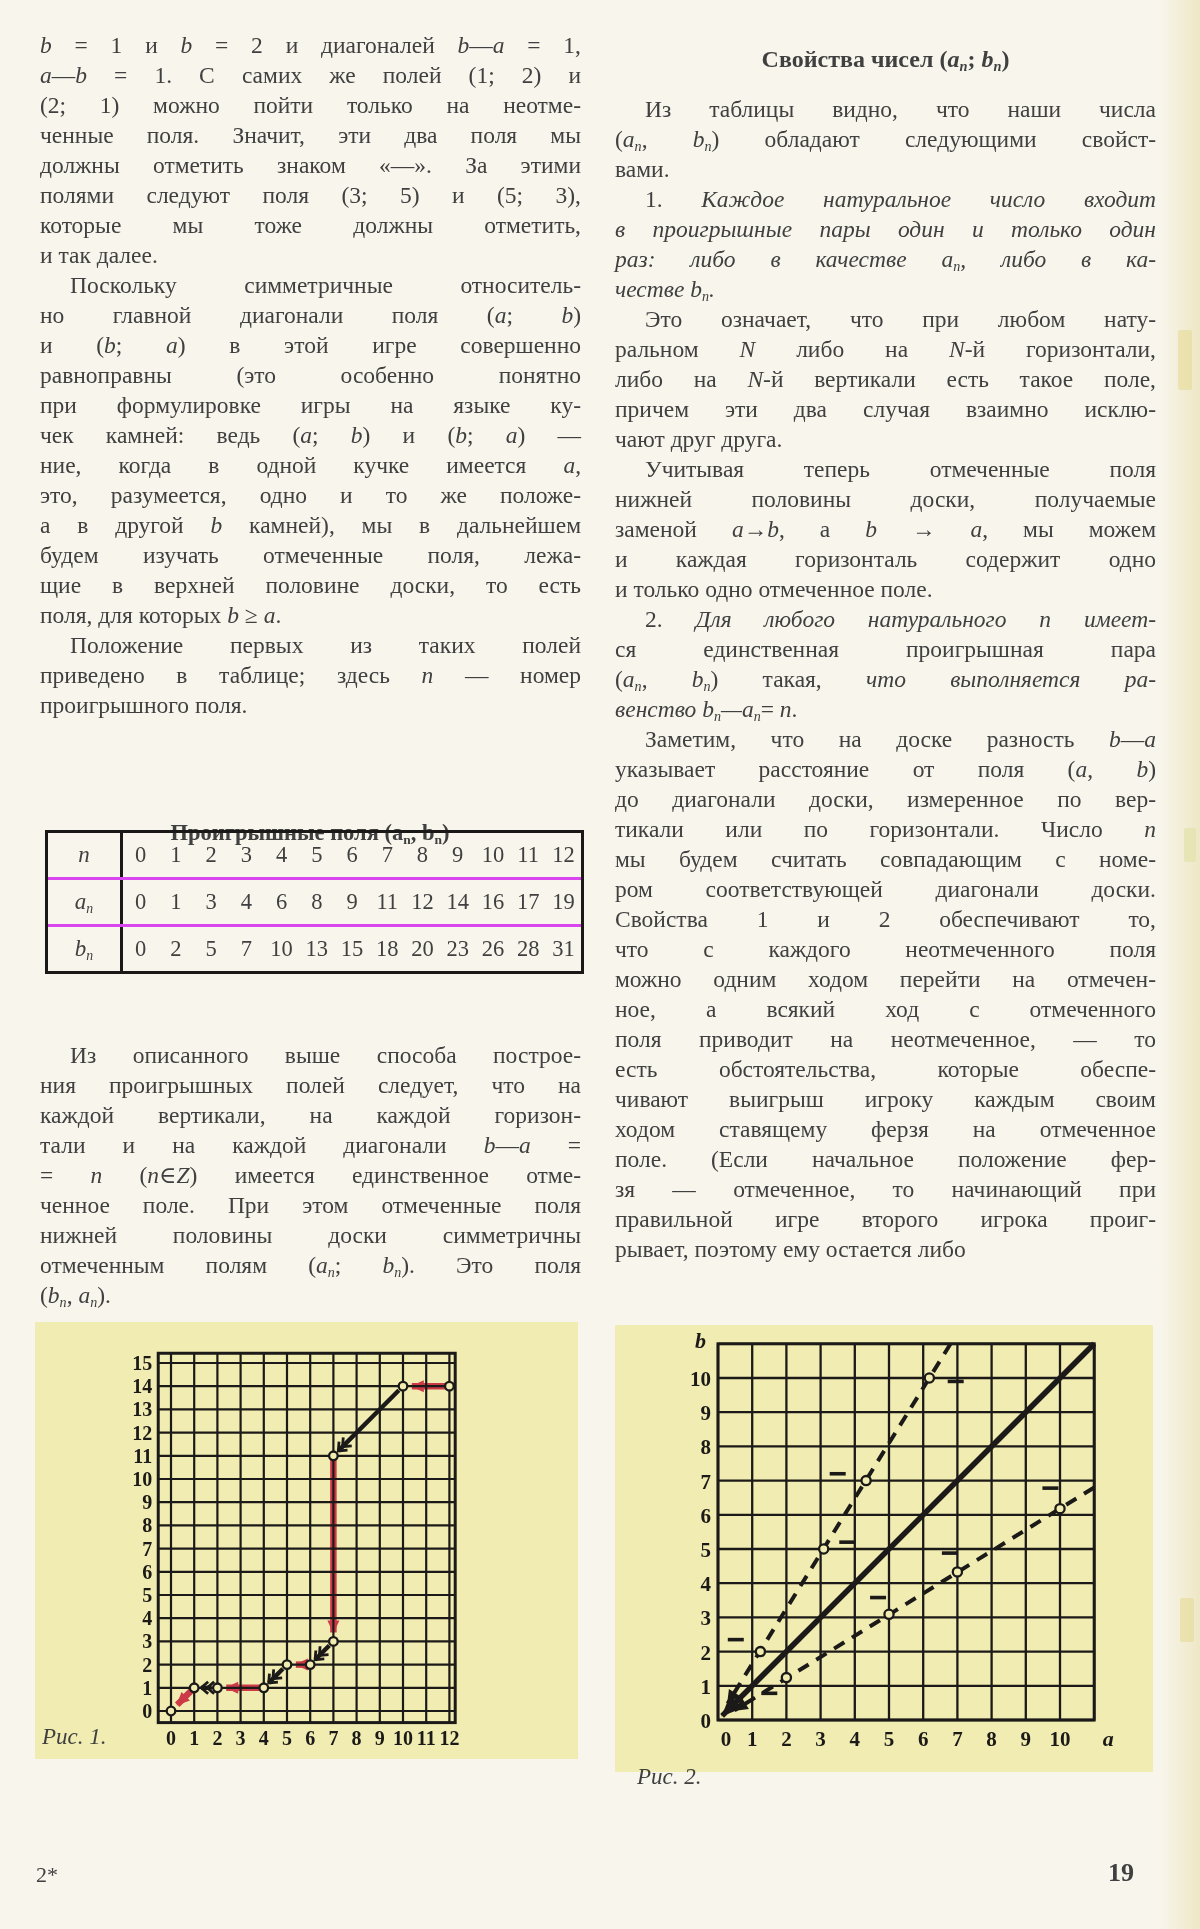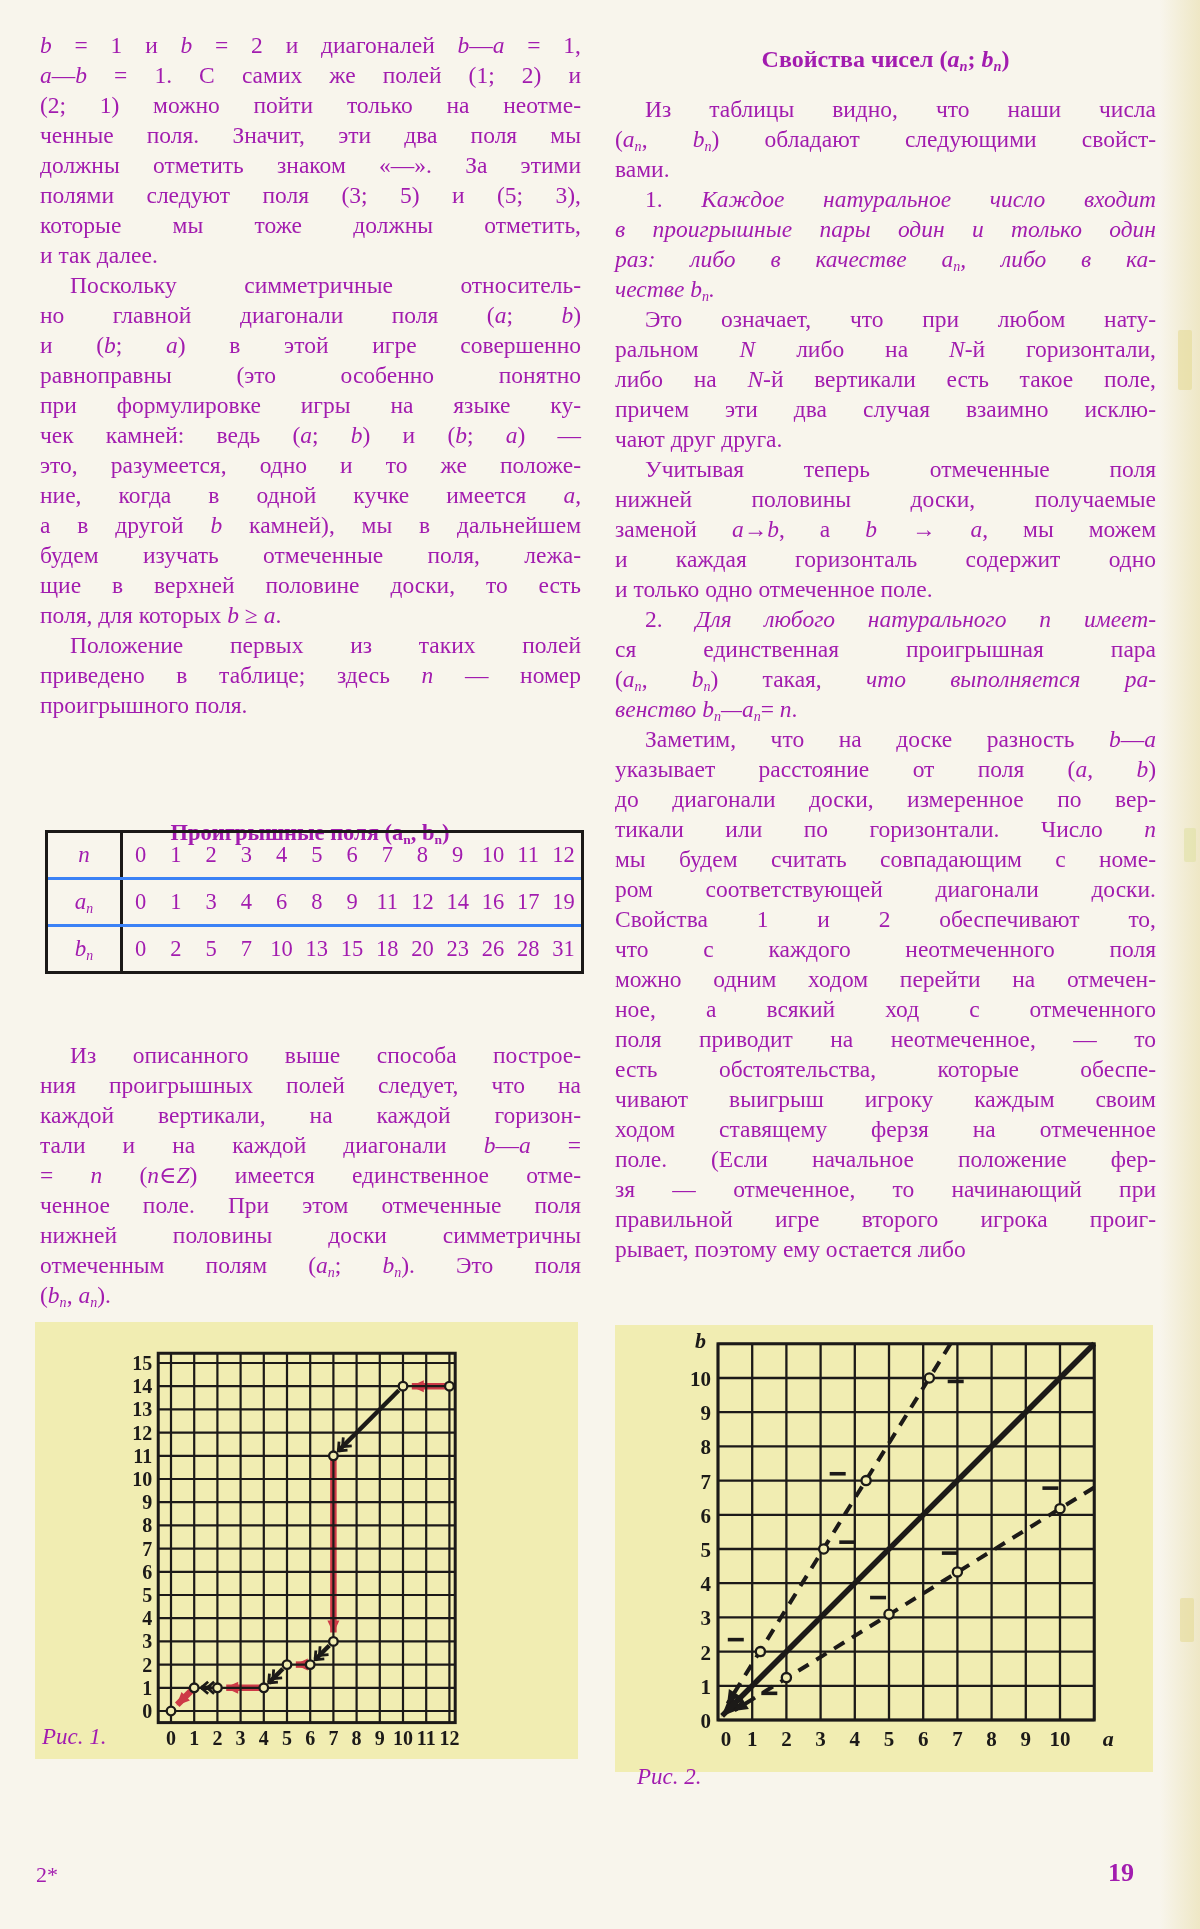--- a/index.html
+++ b/index.html
@@ -1,29 +1,29 @@
 <!DOCTYPE html>
 <html><head>
 <meta charset="utf-8">
 <style>
   html,body{margin:0;padding:0;background:#e8e4da;}
   .page{position:relative;width:1200px;height:1929px;background:#f8f5ec;
-        font-family:"Liberation Serif","DejaVu Serif",serif;color:#a21caf;overflow:hidden;}
+        font-family:"Liberation Serif","DejaVu Serif",serif;color:#404040;overflow:hidden;}
   .col{position:absolute;width:541px;}
   .tline{height:30px;line-height:30px;font-size:23.5px;text-align:justify;text-align-last:justify;
          white-space:nowrap;overflow:visible;}
   .tline.last{text-align-last:auto;}
   .tline.indent{text-indent:30px;}
   sub{font-size:60%;vertical-align:-0.28em;line-height:0;}
   .rhead{font-size:24px;font-weight:bold;text-align:center;height:34px;line-height:34px;}
   .ttitle{position:absolute;left:40px;top:788px;width:540px;text-align:center;
           font-weight:bold;font-size:22.5px;margin-top:32px;}
   .ltable{position:absolute;left:45px;top:830px;width:533px;border:3px solid #1b1917;}
   .trow{display:flex;height:44px;align-items:stretch;}
-  .trow + .trow{border-top:3px solid #3b82f6;}
+  .trow + .trow{border-top:3px solid #d946ef;}
   .tlabel{width:72px;border-right:3px solid #1b1917;display:flex;align-items:center;
           justify-content:center;font-size:23px;}
   .tvals{flex:1;display:flex;}
   .tvals span{flex:1;text-align:center;align-self:center;font-size:22.5px;}
   .panel{position:absolute;background:#f1edb2;}
   .caption{position:absolute;font-style:italic;font-size:23px;}
   .footmark{position:absolute;left:36px;top:1862px;font-size:22px;}
   .pagenum{position:absolute;left:1108px;top:1858px;font-size:26px;font-weight:bold;}
   .edge-artifact{position:absolute;right:0;top:0;width:40px;height:100%;
       background:linear-gradient(to left, rgba(226,214,150,0.45), rgba(226,214,150,0));pointer-events:none;}
@@ -43,22 +43,22 @@
         <div class="tline">должны отметить знаком «—». За этими</div>
         <div class="tline">полями следуют поля (3; 5) и (5; 3),</div>
         <div class="tline">которые мы тоже должны отметить,</div>
         <div class="tline last">и так далее.</div>
         <div class="tline indent">Поскольку симметричные относитель-</div>
         <div class="tline">но главной диагонали поля (<i>a</i>; <i>b</i>)</div>
         <div class="tline">и (<i>b</i>; <i>a</i>) в этой игре совершенно</div>
         <div class="tline">равноправны (это особенно понятно</div>
         <div class="tline">при формулировке игры на языке ку-</div>
         <div class="tline">чек камней: ведь (<i>a</i>; <i>b</i>) и (<i>b</i>; <i>a</i>) —</div>
+        <div class="tline">ние, когда в одной кучке имеется <i>a</i>,</div>
         <div class="tline">это, разумеется, одно и то же положе-</div>
-        <div class="tline">ние, когда в одной кучке имеется <i>a</i>,</div>
         <div class="tline">а в другой <i>b</i> камней), мы в дальнейшем</div>
         <div class="tline">будем изучать отмеченные поля, лежа-</div>
         <div class="tline">щие в верхней половине доски, то есть</div>
         <div class="tline last">поля, для которых <i>b</i> ≥ <i>a</i>.</div>
         <div class="tline indent">Положение первых из таких полей</div>
         <div class="tline">приведено в таблице; здесь <i>n</i> — номер</div>
         <div class="tline last">проигрышного поля.</div>
       </div>
   </div>
 

